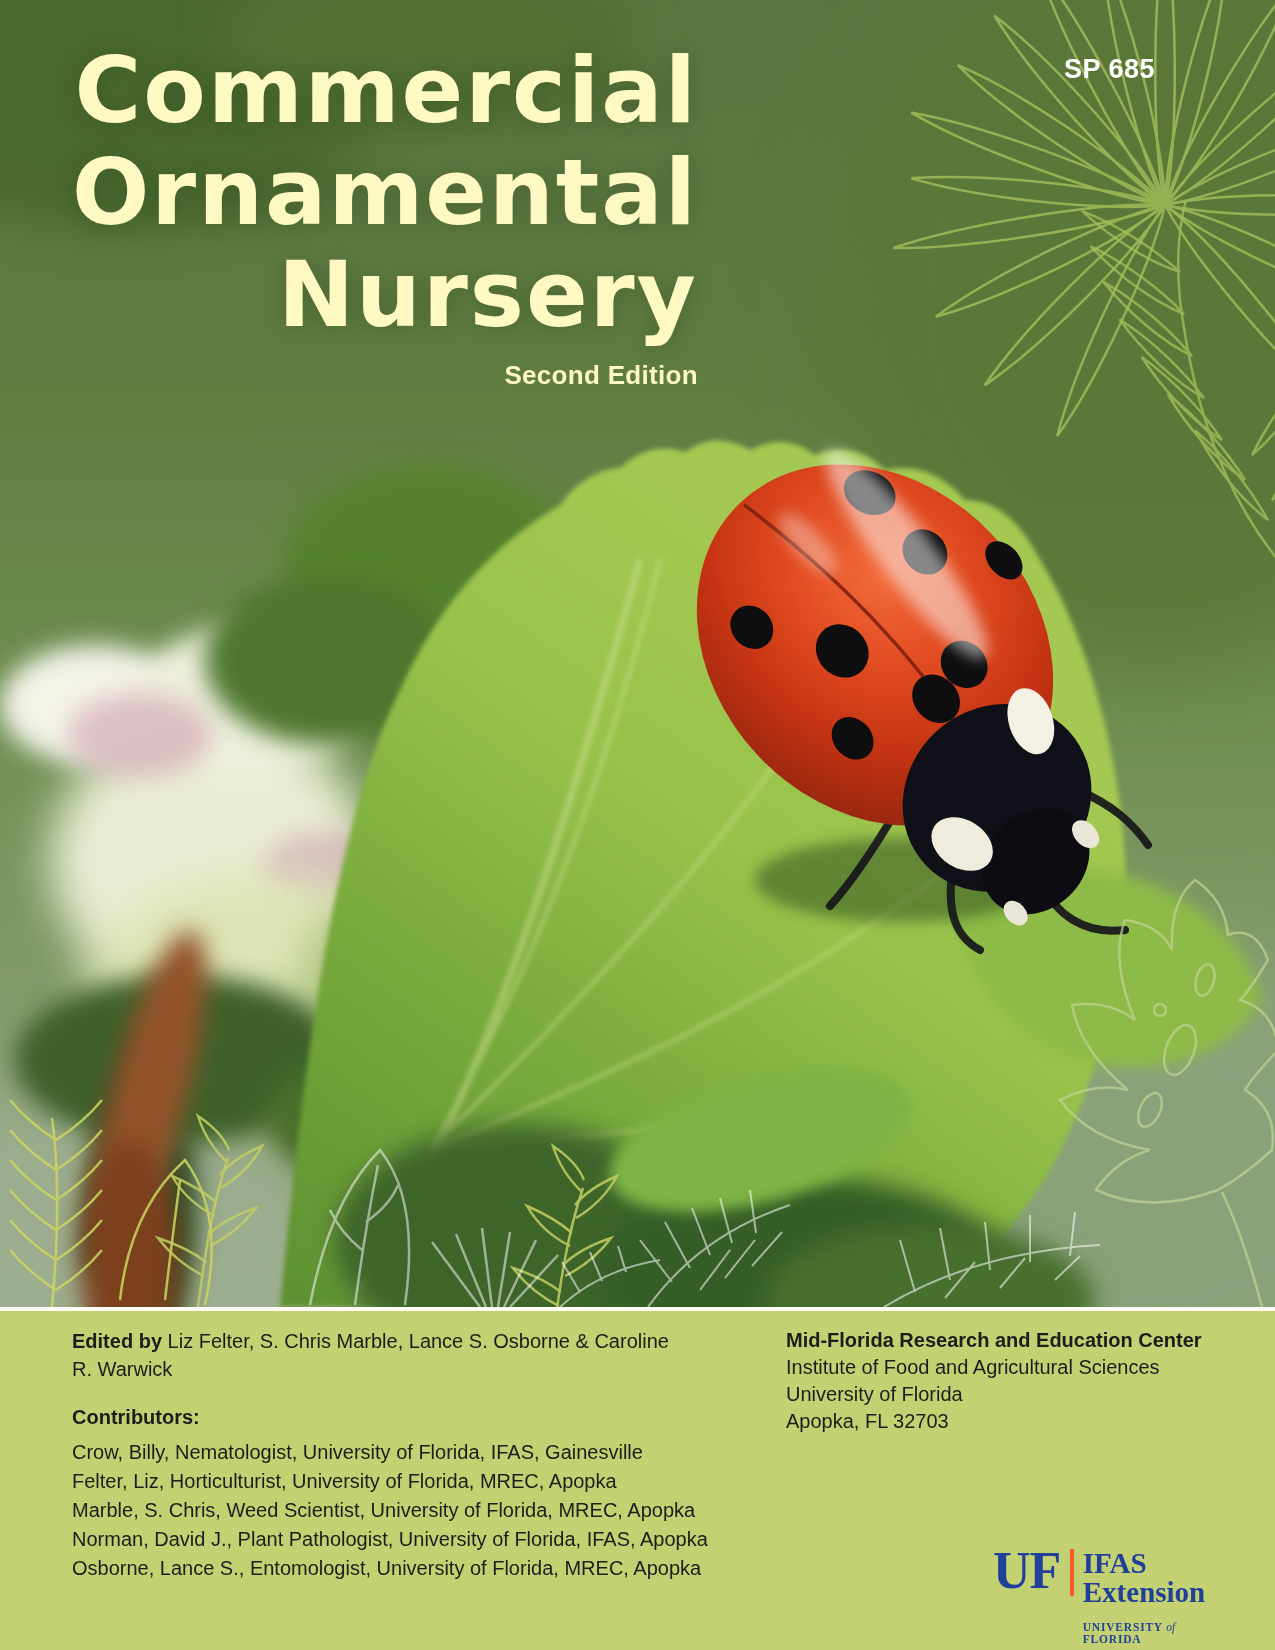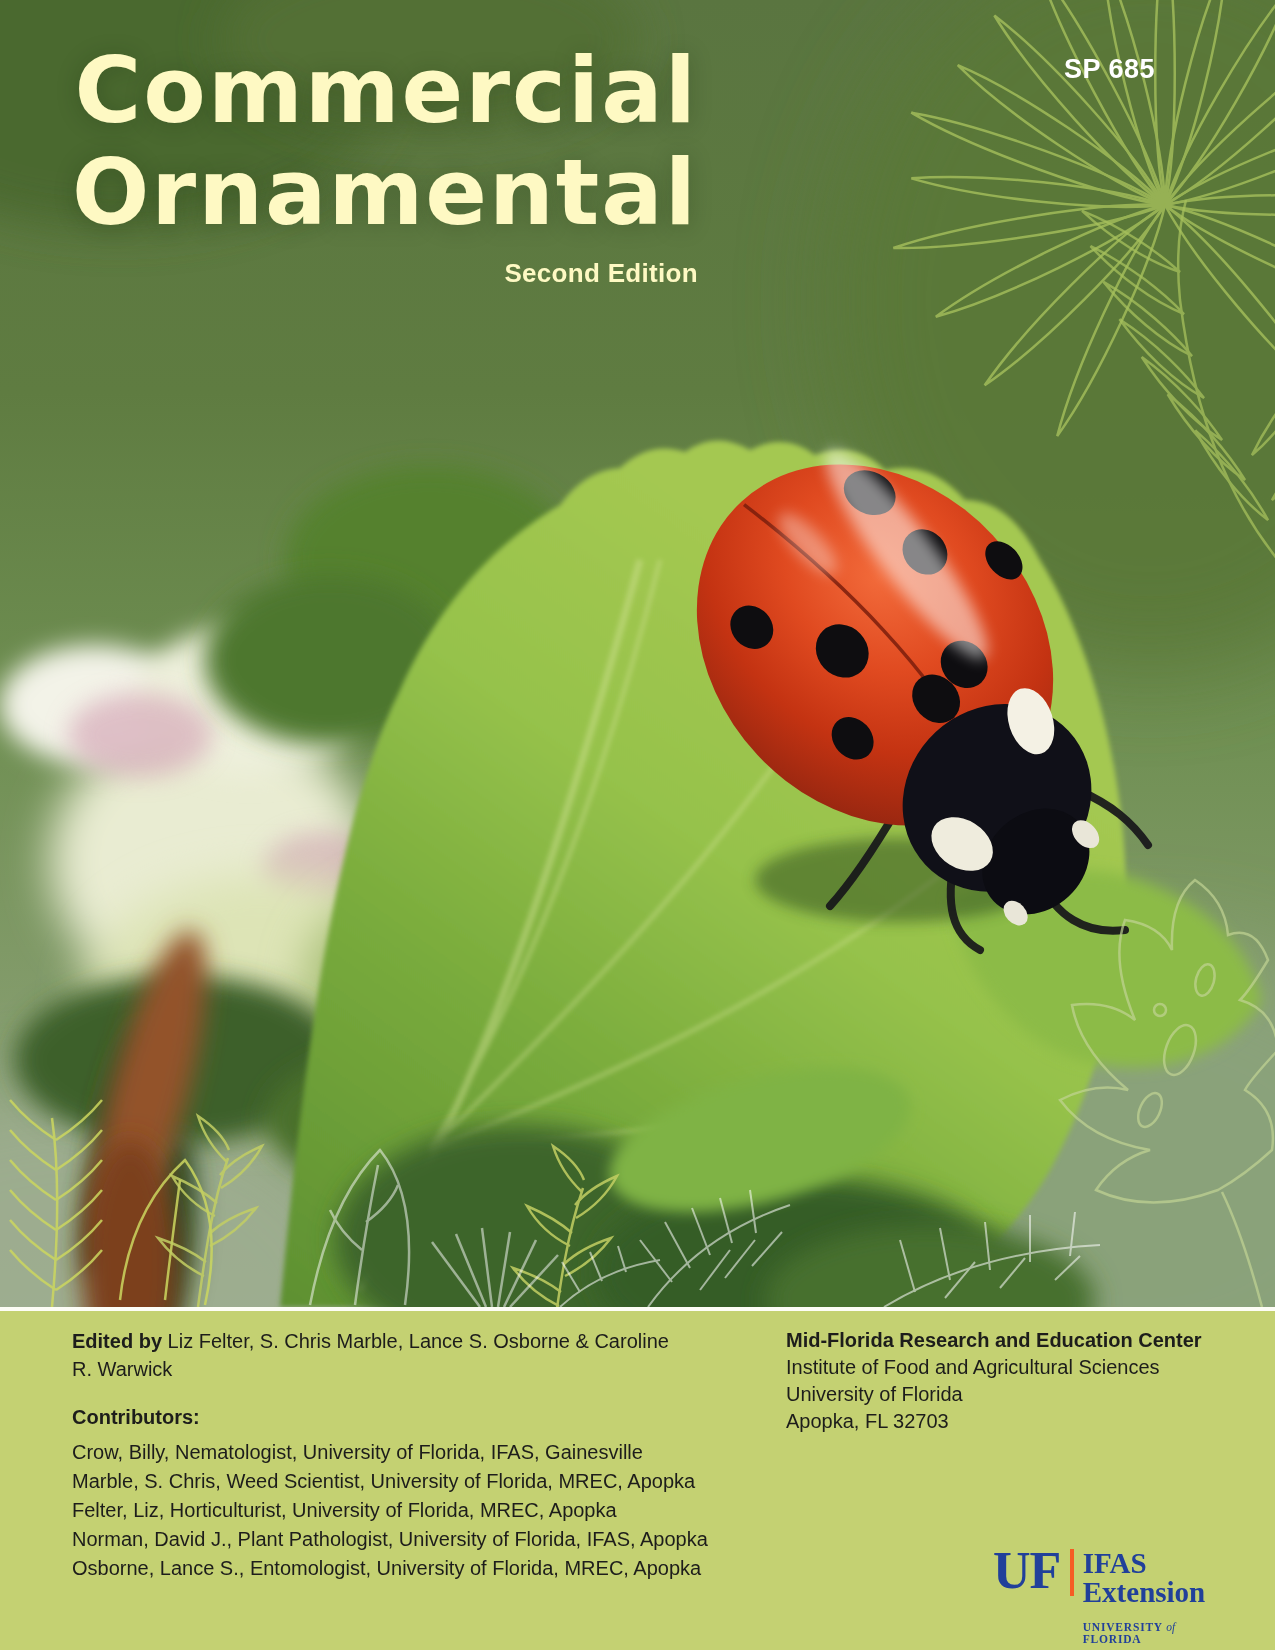--- a/index.html
+++ b/index.html
@@ -298,31 +298,32 @@
             <path d="M 602 1281 L 590 1252"></path>
           <path d="M 626 1272 L 618 1246"></path>
         </g>
       </g>
     </svg>
 
     <div class="doc-number">SP 685</div>
     <div class="titles">
       <div class="title-line">Commercial</div>
       <div class="title-line">Ornamental</div>
+      <div class="title-line">Nursery</div>
       <div class="edition">Second Edition</div>
     </div>
   </div>
 
   <div class="band">
     <div class="col-left">
       <p class="edited"><span class="bold">Edited by</span><span> Liz Felter, S. Chris Marble, Lance S. Osborne &amp; Caroline R. Warwick</span></p>
       <p class="contrib-head">Contributors:</p>
       <p class="contrib-line">Crow, Billy, Nematologist, University of Florida, IFAS, Gainesville</p>
+      <p class="contrib-line">Felter, Liz, Horticulturist, University of Florida, MREC, Apopka</p>
       <p class="contrib-line">Marble, S. Chris, Weed Scientist, University of Florida, MREC, Apopka</p>
-      <p class="contrib-line">Felter, Liz, Horticulturist, University of Florida, MREC, Apopka</p>
       <p class="contrib-line">Norman, David J., Plant Pathologist, University of Florida, IFAS, Apopka</p>
       <p class="contrib-line">Osborne, Lance S., Entomologist, University of Florida, MREC, Apopka</p>
     </div>
     <div class="col-right">
       <p class="bold">Mid-Florida Research and Education Center</p>
       <p>Institute of Food and Agricultural Sciences</p>
       <p>University of Florida</p>
       <p>Apopka, FL 32703</p>
       <div class="logo">
         <span class="logo-uf">UF</span>

